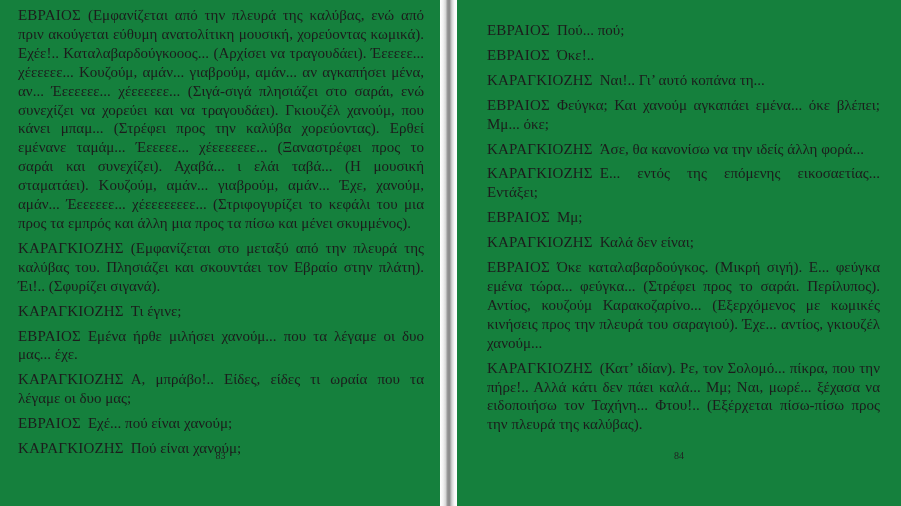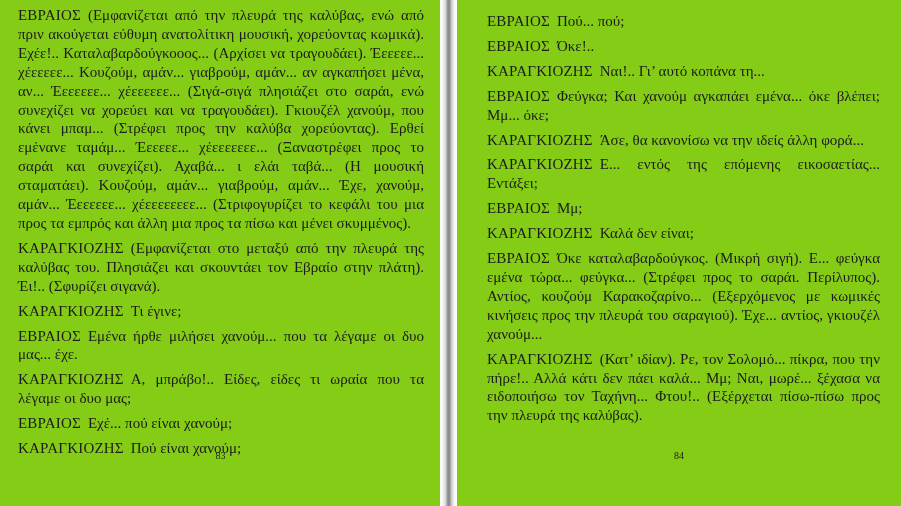--- a/index.html
+++ b/index.html
@@ -14,31 +14,31 @@
     background: #ffffff;
     overflow: hidden;
     font-family: "Liberation Serif", "DejaVu Serif", serif;
     color: #1c1c1c;
   }
   .page {
     position: absolute;
     top: 0;
     height: 506px;
     box-sizing: border-box;
-    background: #84cc16;
+    background: #15803d;
   }
   .page-left {
     left: 0;
     width: 441px;
     padding: 6px 17px 0 18px;
   }
   .page-right {
     left: 457px;
     width: 444px;
-    padding: 12px 21px 0 30px;
+    padding: 21px 21px 0 30px;
   }
   .spine {
     position: absolute;
     top: 0;
     left: 440px;
     width: 17px;
     height: 506px;
     background: linear-gradient(to right,
       #ffffff 0%,
       #f2f2f2 18%,

